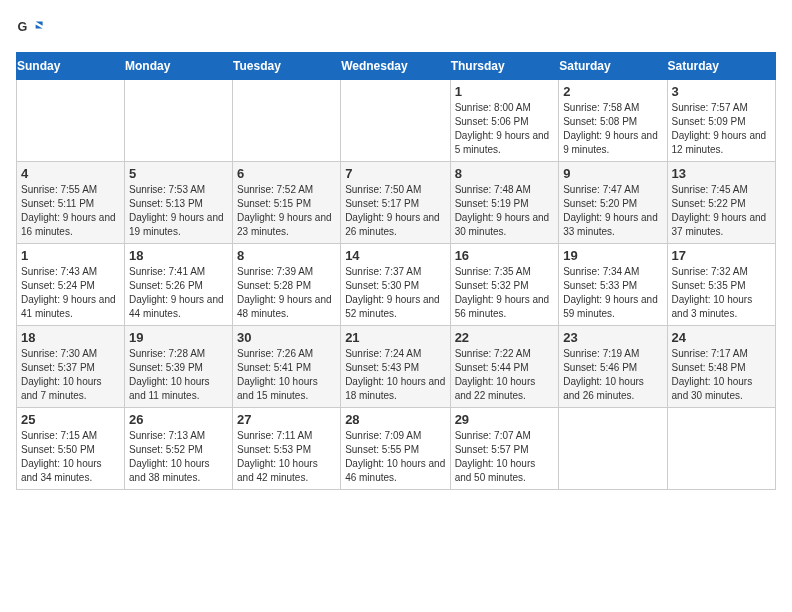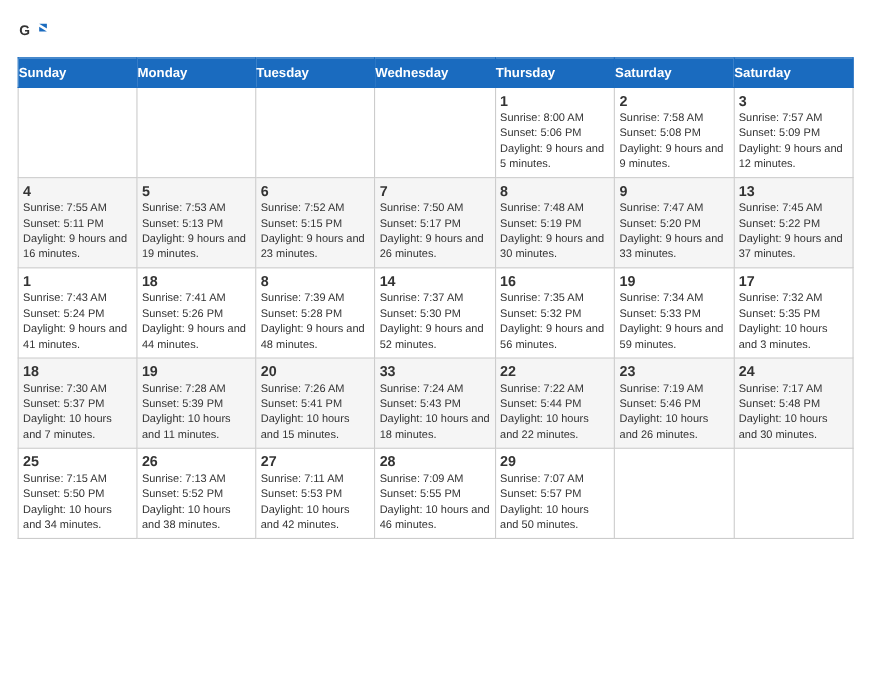--- a/index.html
+++ b/index.html
@@ -193,25 +193,25 @@
       <tr>
         <td>
           <span class="day-number">18</span>
           <div class="day-info">Sunrise: 7:30 AM<br>Sunset: 5:37 PM<br>Daylight: 10 hours and 7 minutes.</div>
         </td>
         <td>
           <span class="day-number">19</span>
           <div class="day-info">Sunrise: 7:28 AM<br>Sunset: 5:39 PM<br>Daylight: 10 hours and 11 minutes.</div>
         </td>
         <td>
-          <span class="day-number">20</span>
+          <span class="day-number">30</span>
           <div class="day-info">Sunrise: 7:26 AM<br>Sunset: 5:41 PM<br>Daylight: 10 hours and 15 minutes.</div>
         </td>
         <td>
-          <span class="day-number">33</span>
+          <span class="day-number">21</span>
           <div class="day-info">Sunrise: 7:24 AM<br>Sunset: 5:43 PM<br>Daylight: 10 hours and 18 minutes.</div>
         </td>
         <td>
           <span class="day-number">22</span>
           <div class="day-info">Sunrise: 7:22 AM<br>Sunset: 5:44 PM<br>Daylight: 10 hours and 22 minutes.</div>
         </td>
         <td>
           <span class="day-number">23</span>
           <div class="day-info">Sunrise: 7:19 AM<br>Sunset: 5:46 PM<br>Daylight: 10 hours and 26 minutes.</div>
         </td>

